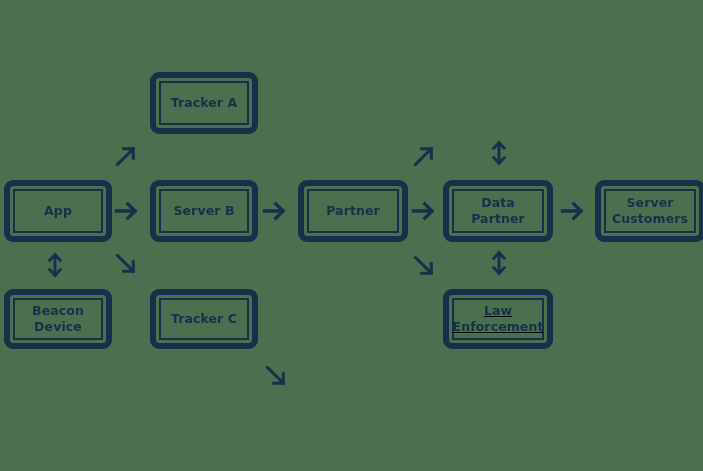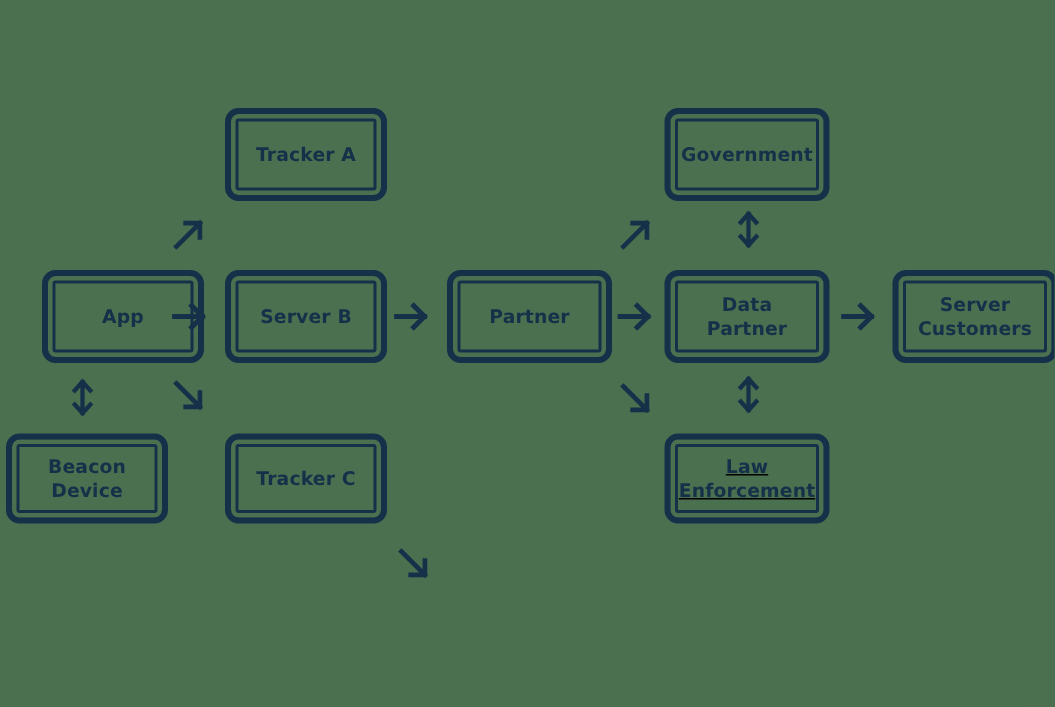--- a/index.html
+++ b/index.html
@@ -16,21 +16,21 @@
     width: 703px;
     height: 471px;
     background: #4a7050;
     overflow: hidden;
   }
 
   
   .node {
     position: absolute;
     box-sizing: border-box;
-    border: 4px solid #000000;
+    border: 6px solid #000000;
     border-radius: 9px;
     box-shadow: inset 0 0 0 3px #4a7050, inset 0 0 0 5px #16304a;
     display: flex;
     align-items: center;
     justify-content: center;
     text-align: center;
     padding: 2px 6px;
   }
   .node .label {
     color: #16304a;
@@ -50,24 +50,21 @@
   }
   .arrow svg { display: block; }
 </style>
 </head>
 <body>
 
 <div id="canvas" style="background: rgb(74, 112, 80);">
     <div class="node" style="left: 150px; top: 72px; width: 108px; height: 62px; border-color: rgb(22, 48, 74); box-shadow: rgb(74, 112, 80) 0px 0px 0px 3px inset, rgb(22, 48, 74) 0px 0px 0px 5px inset;">
       <span class="label" style="color: rgb(22, 48, 74);">Tracker A</span>
     </div>
-    <div class="node" style="left: 443px; top: 72px; width: 110px; height: 62px; border-color: rgb(22, 48, 74); box-shadow: rgb(74, 112, 80) 0px 0px 0px 3px inset, rgb(22, 48, 74) 0px 0px 0px 5px inset;">
-      <span class="label" style="color: rgb(22, 48, 74);">Government</span>
-    </div>
-    <div class="node" style="left: 4px; top: 180px; width: 108px; height: 62px; border-color: rgb(22, 48, 74); box-shadow: rgb(74, 112, 80) 0px 0px 0px 3px inset, rgb(22, 48, 74) 0px 0px 0px 5px inset; margin-left: 24px;">
+    <div class="node" style="left: 4px; top: 180px; width: 108px; height: 62px; border-color: rgb(22, 48, 74); box-shadow: rgb(74, 112, 80) 0px 0px 0px 3px inset, rgb(22, 48, 74) 0px 0px 0px 5px inset;">
       <span class="label" style="color: rgb(22, 48, 74);">App</span>
     </div>
     <div class="node" style="left: 150px; top: 180px; width: 108px; height: 62px; border-color: rgb(22, 48, 74); box-shadow: rgb(74, 112, 80) 0px 0px 0px 3px inset, rgb(22, 48, 74) 0px 0px 0px 5px inset;">
       <span class="label" style="color: rgb(22, 48, 74);">Server B</span>
     </div>
     <div class="node" style="left: 298px; top: 180px; width: 110px; height: 62px; border-color: rgb(22, 48, 74); box-shadow: rgb(74, 112, 80) 0px 0px 0px 3px inset, rgb(22, 48, 74) 0px 0px 0px 5px inset;">
       <span class="label" style="color: rgb(22, 48, 74);">Partner</span>
     </div>
     <div class="node" style="left: 443px; top: 180px; width: 110px; height: 62px; border-color: rgb(22, 48, 74); box-shadow: rgb(74, 112, 80) 0px 0px 0px 3px inset, rgb(22, 48, 74) 0px 0px 0px 5px inset;">
       <span class="label" style="color: rgb(22, 48, 74);">Data Partner</span>

